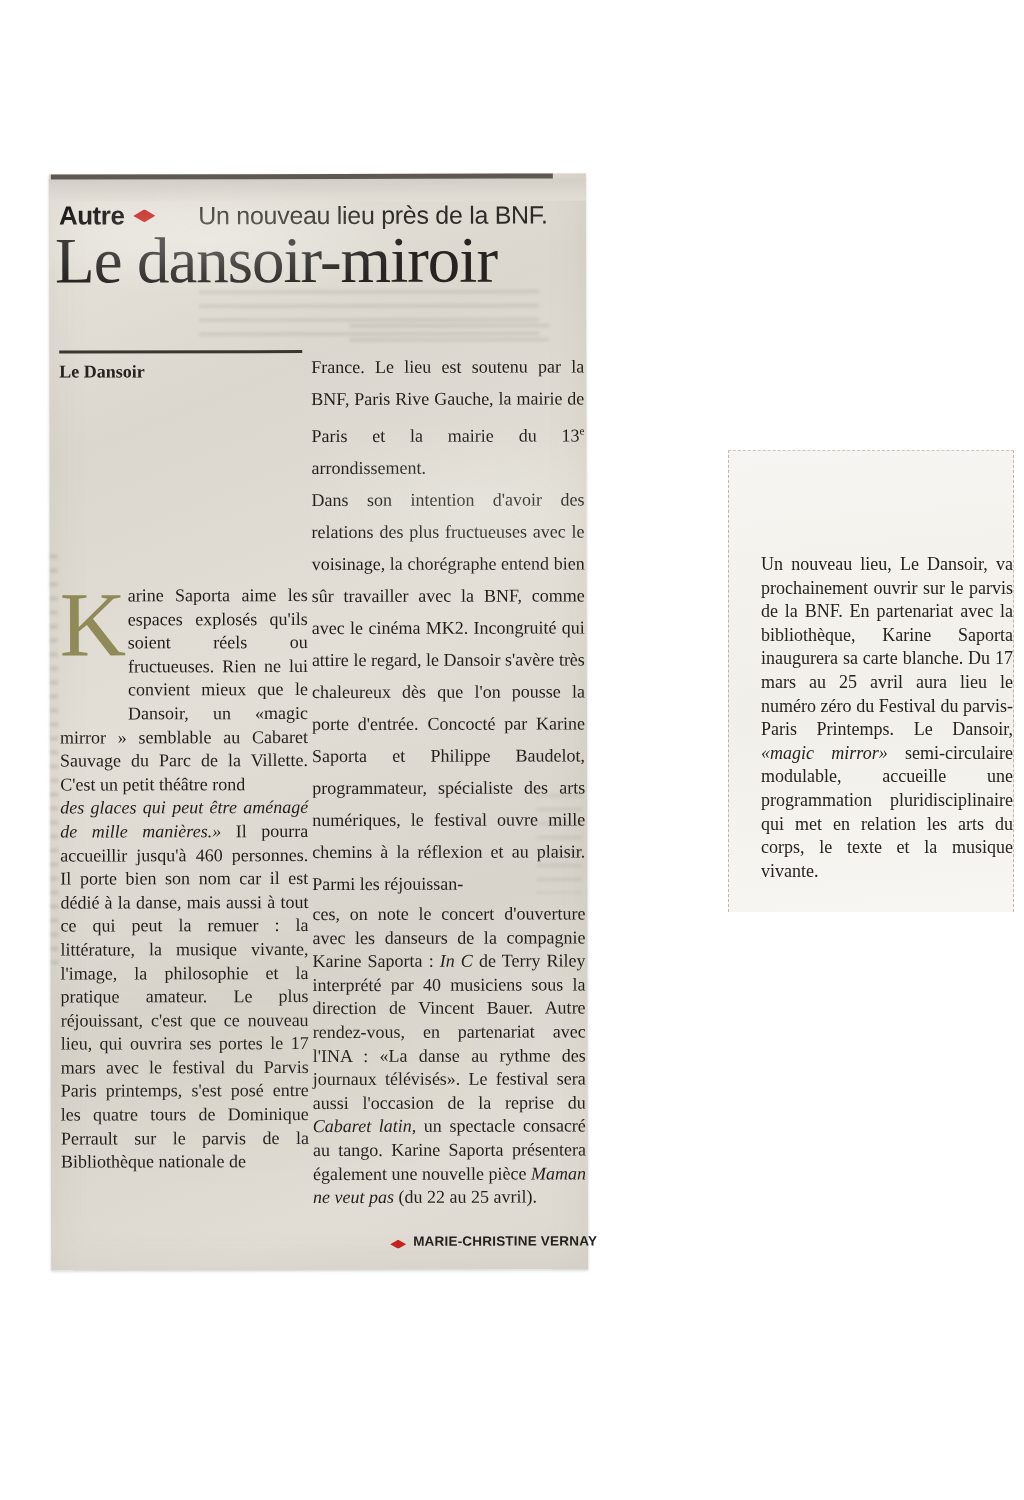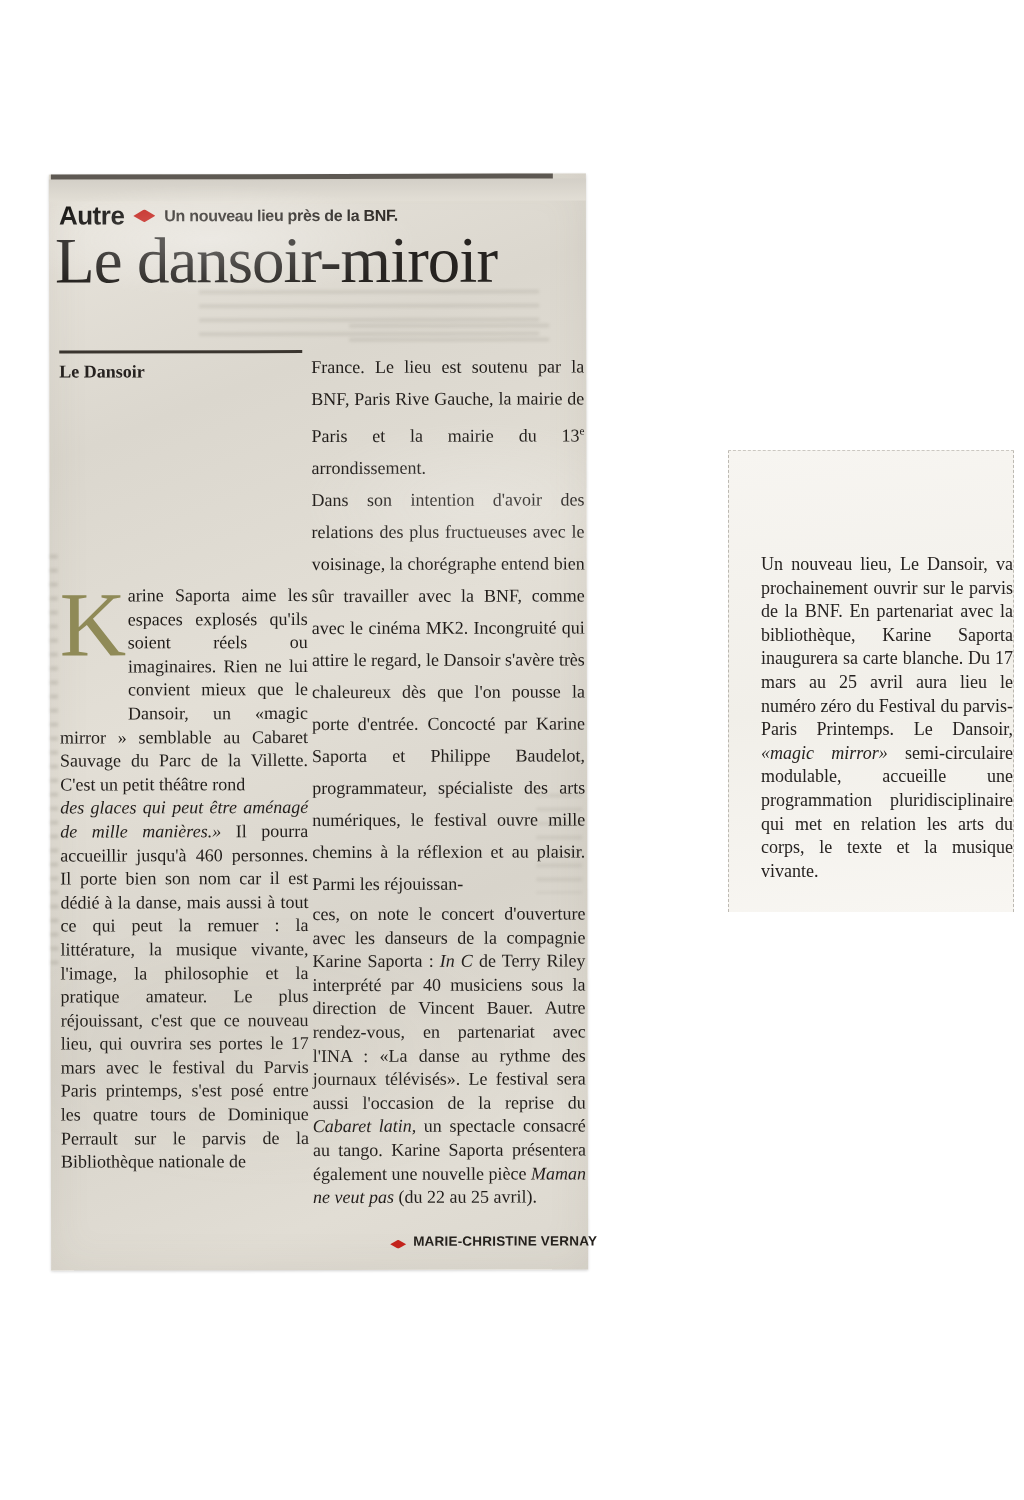--- a/index.html
+++ b/index.html
@@ -26,21 +26,21 @@
     background:linear-gradient(#d3cfc7,#e2ded5); }
 
   .ghost { position:absolute; opacity:0.13; filter:blur(1.6px); pointer-events:none;
     background:repeating-linear-gradient(180deg,#6e6a5c 0 4px, transparent 4px 14px); }
 
   .kicker { position:absolute; left:10px; top:26px; display:flex; align-items:center; gap:9px;
     font-family:"Liberation Sans", sans-serif; white-space:nowrap; }
   .kicker-section { font-size:26px; font-weight:bold; letter-spacing:-0.5px; color:#12100e; }
   .kicker-diamond { width:22px; height:13px; background:#c3231c;
     clip-path:polygon(0 50%, 50% 0, 100% 50%, 50% 100%); flex:0 0 auto; }
-  .kicker-tagline { font-size:16px; font-weight:bold; letter-spacing:-0.3px; color:#2e2a26; }
+  .kicker-tagline { font-size:25px; font-weight:normal; letter-spacing:-0.3px; color:#2e2a26;margin-left:34px; }
 
   .headline { position:absolute; left:6px; top:52px; width:520px;
     font-family:"Liberation Serif", serif; font-size:65px; font-weight:normal;
     letter-spacing:-1px; color:#262320; line-height:1.05; }
 
   .infobox-rule { position:absolute; left:10px; top:176px; width:243px; height:3px; background:#3a352f; }
   .infobox { position:absolute; left:10px; top:186px; width:246px;
     font-family:"Liberation Serif", serif; color:#262220; }
   .infobox-title { font-size:18px; font-weight:bold; line-height:22px; }
   .infobox-body { font-size:16px; line-height:21px; white-space:pre-line; }
@@ -114,21 +114,21 @@
     <div class="infobox-rule"></div>
     <div class="infobox">
       <div class="infobox-title">Le Dansoir</div>
     </div>
 
     <div class="body-right-top"><span>France. Le lieu est soutenu par la BNF, Paris Rive Gauche, la mairie de Paris et la mairie du 13</span><span class="seg-sup">e</span><span> arrondissement.
 Dans son intention d'avoir des relations des plus fructueuses avec le voisinage, la chorégraphe entend bien sûr travailler avec la BNF, comme avec le cinéma MK2. Incongruité qui attire le regard, le Dansoir s'avère très chaleureux dès que l'on pousse la porte d'entrée. Concocté par Karine Saporta et Philippe Baudelot, programmateur, spécialiste des arts numériques, le festival ouvre mille chemins à la réflexion et au plaisir. Parmi les réjouissan-</span></div>
 
     <div class="body-left">
       <div class="block-a">
-        <span class="dropcap-box"><span class="dropcap">K</span><span class="dropcap-bar"></span></span><span><span>arine Saporta aime les espaces explosés qu'ils soient réels ou imaginaires. Rien ne lui convient mieux que le Dansoir, un «magic mirror » semblable au Cabaret Sauvage du Parc de la Villette. C'est un petit théâtre rond</span></span>
+        <span class="dropcap-box"><span class="dropcap">K</span><span class="dropcap-bar"></span></span><span><span>arine Saporta aime les espaces explosés qu'ils soient réels ou fructueuses. Rien ne lui convient mieux que le Dansoir, un «magic mirror » semblable au Cabaret Sauvage du Parc de la Villette. C'est un petit théâtre rond</span></span>
       </div>
       <div class="block-c"><span class="seg-i">des glaces qui peut être aménagé de mille manières.»</span><span> Il pourra accueillir jusqu'à 460 personnes. Il porte bien son nom car il est dédié à la danse, mais aussi à tout ce qui peut la remuer : la littérature, la musique vivante, l'image, la philosophie et la pratique amateur. Le plus réjouissant, c'est que ce nouveau lieu, qui ouvrira ses portes le 17 mars avec le festival du Parvis Paris printemps, s'est posé entre les quatre tours de Dominique Perrault sur le parvis de la Bibliothèque nationale de</span></div>
     </div>
 
 
     <div class="body-right-bottom"><span>ces, on note le concert d'ouverture avec les danseurs de la compagnie Karine Saporta : </span><span class="seg-i">In C</span><span> de Terry Riley interprété par 40 musiciens sous la direction de Vincent Bauer. Autre rendez-vous, en partenariat avec l'INA : «La danse au rythme des journaux télévisés». Le festival sera aussi l'occasion de la reprise du </span><span class="seg-i">Cabaret latin</span><span>, un spectacle consacré au tango. Karine Saporta présentera également une nouvelle pièce </span><span class="seg-i">Maman ne veut pas</span><span> (du 22 au 25 avril).</span></div>
 
     <div class="byline">
       <span class="byline-diamond"></span>
       <span class="byline-name">MARIE-CHRISTINE VERNAY</span>

